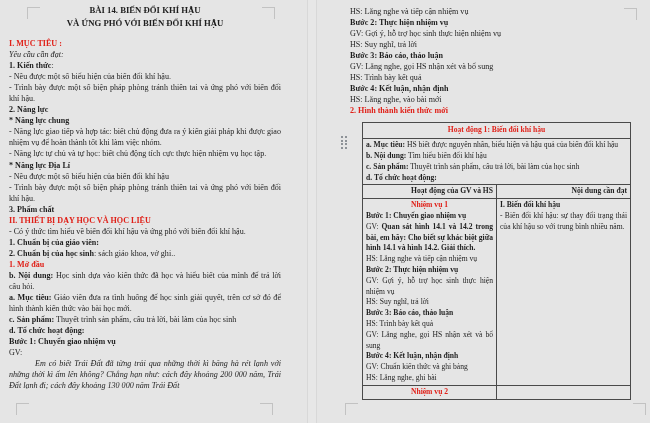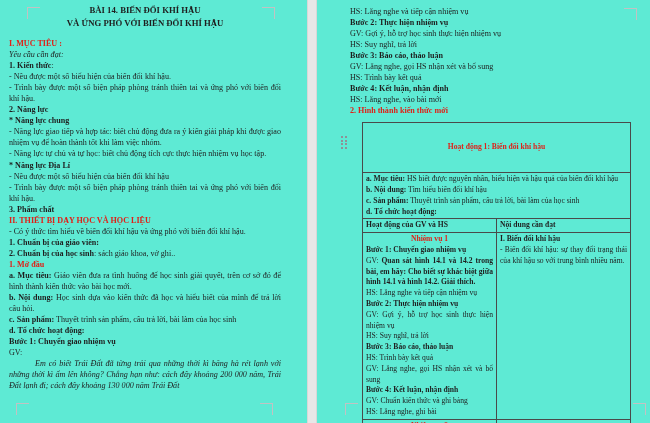--- a/index.html
+++ b/index.html
@@ -1,17 +1,17 @@
 <!DOCTYPE html>
 <html><head>
 <meta charset="utf-8">
 <style>
   html,body{margin:0;padding:0;width:650px;height:423px;overflow:hidden;
     background:#ffffff;font-family:"Liberation Serif","DejaVu Serif",serif;color:#1e1e1e;}
-  #stage{position:relative;width:650px;height:423px;background:#5eead4;}
+  #stage{position:relative;width:650px;height:423px;background:#e5e5e5;}
   
   .page-gap{position:absolute;left:307px;top:0;width:10px;height:423px;
     background:#e7e7e7;border-left:1px solid #d8d8d8;border-right:1px solid #d8d8d8;box-sizing:border-box;}
   
   .mark{position:absolute;width:13px;height:12px;box-sizing:border-box;}
   .mark.tl{border-top:1px solid #c2c2c2;border-left:1px solid #c2c2c2;}
   .mark.tr{border-top:1px solid #c2c2c2;border-right:1px solid #c2c2c2;}
   .mark.bl{border-top:1px solid #c2c2c2;border-left:1px solid #c2c2c2;}
   .mark.br{border-top:1px solid #c2c2c2;border-right:1px solid #c2c2c2;}
   
@@ -22,22 +22,22 @@
   .ln.ctr{text-align:center;}
   .ln.i{font-style:italic;}
   .ln.ind{text-indent:26px;}
   .ln.red span{color:#e02018;}
   .b{font-weight:bold;}
   .title-block{text-align:center;font-weight:bold;font-size:8.7px;line-height:12.5px;margin-bottom:9px;}
   
   table.lesson{border-collapse:collapse;table-layout:fixed;width:269px;margin-left:12px;margin-top:6px;
     font-size:7.6px;line-height:10.8px;}
   table.lesson td{border:1px solid #4a4a4a;padding:1px 3px;vertical-align:top;}
-  td.hdr{font-weight:bold;text-align:left;}
-  td.caption .ln{margin:18px 0;}
+  td.hdr{font-weight:bold;text-align:right;}
+  td.caption .ln{margin:1px 0;}
   
   .drag-handle{position:absolute;left:341px;top:136px;width:7px;height:15px;
     display:grid;grid-template-columns:2px 2px;grid-template-rows:2px 2px 2px 2px;gap:1.6px;cursor:grab;}
   .drag-handle i{background:#8d9297;display:block;}
 </style>
 </head>
 <body>
 
 <div id="stage">
 
@@ -58,22 +58,22 @@
         <div class="ln"><span>- Năng lực tự chủ và tự học: biết chủ động tích cực thực hiện nhiệm vụ học tập.</span></div>
         <div class="ln"><span class="b">* Năng lực Địa Lí</span></div>
         <div class="ln"><span>- Nêu được một số biểu hiện của biến đổi khí hậu</span></div>
         <div class="ln"><span>- Trình bày được một số biện pháp phòng tránh thiên tai và ứng phó với biến đổi khí hậu.</span></div>
         <div class="ln"><span class="b">3. Phẩm chất</span></div>
         <div class="ln red"><span class="b">II. THIẾT BỊ DẠY HỌC VÀ HỌC LIỆU</span></div>
         <div class="ln"><span>- Có ý thức tìm hiểu về biến đổi khí hậu và ứng phó với biến đổi khí hậu.</span></div>
         <div class="ln"><span class="b">1. Chuẩn bị của giáo viên:</span></div>
         <div class="ln"><span class="b">2. Chuẩn bị của học sinh</span><span>: sách giáo khoa, vở ghi..</span></div>
         <div class="ln red"><span class="b">1. Mở đầu</span></div>
+        <div class="ln"><span class="b">b. Nội dung:</span><span> Học sinh dựa vào kiến thức đã học và hiểu biết của mình để trả lời câu hỏi.</span></div>
         <div class="ln"><span class="b">a. Mục tiêu:</span><span> Giáo viên đưa ra tình huống để học sinh giải quyết, trên cơ sở đó để hình thành kiến thức vào bài học mới.</span></div>
-        <div class="ln"><span class="b">b. Nội dung:</span><span> Học sinh dựa vào kiến thức đã học và hiểu biết của mình để trả lời câu hỏi.</span></div>
         <div class="ln"><span class="b">c. Sản phẩm:</span><span> Thuyết trình sản phẩm, câu trả lời, bài làm của học sinh</span></div>
         <div class="ln"><span class="b">d. Tổ chức hoạt động:</span></div>
         <div class="ln"><span class="b">Bước 1: Chuyển giao nhiệm vụ</span></div>
         <div class="ln"><span>GV:</span></div>
         <div class="ln i ind"><span>Em có biết Trái Đất đã từng trải qua những thời kì băng hà rét lạnh với những thời kì ấm lên không? Chẳng hạn như: cách đây khoảng 200 000 năm, Trái Đất lạnh đi; cách đây khoảng 130 000 năm Trái Đất</span></div>
       </div>
   </div>
 
   <div id="right-col" class="doc">
     <div>

